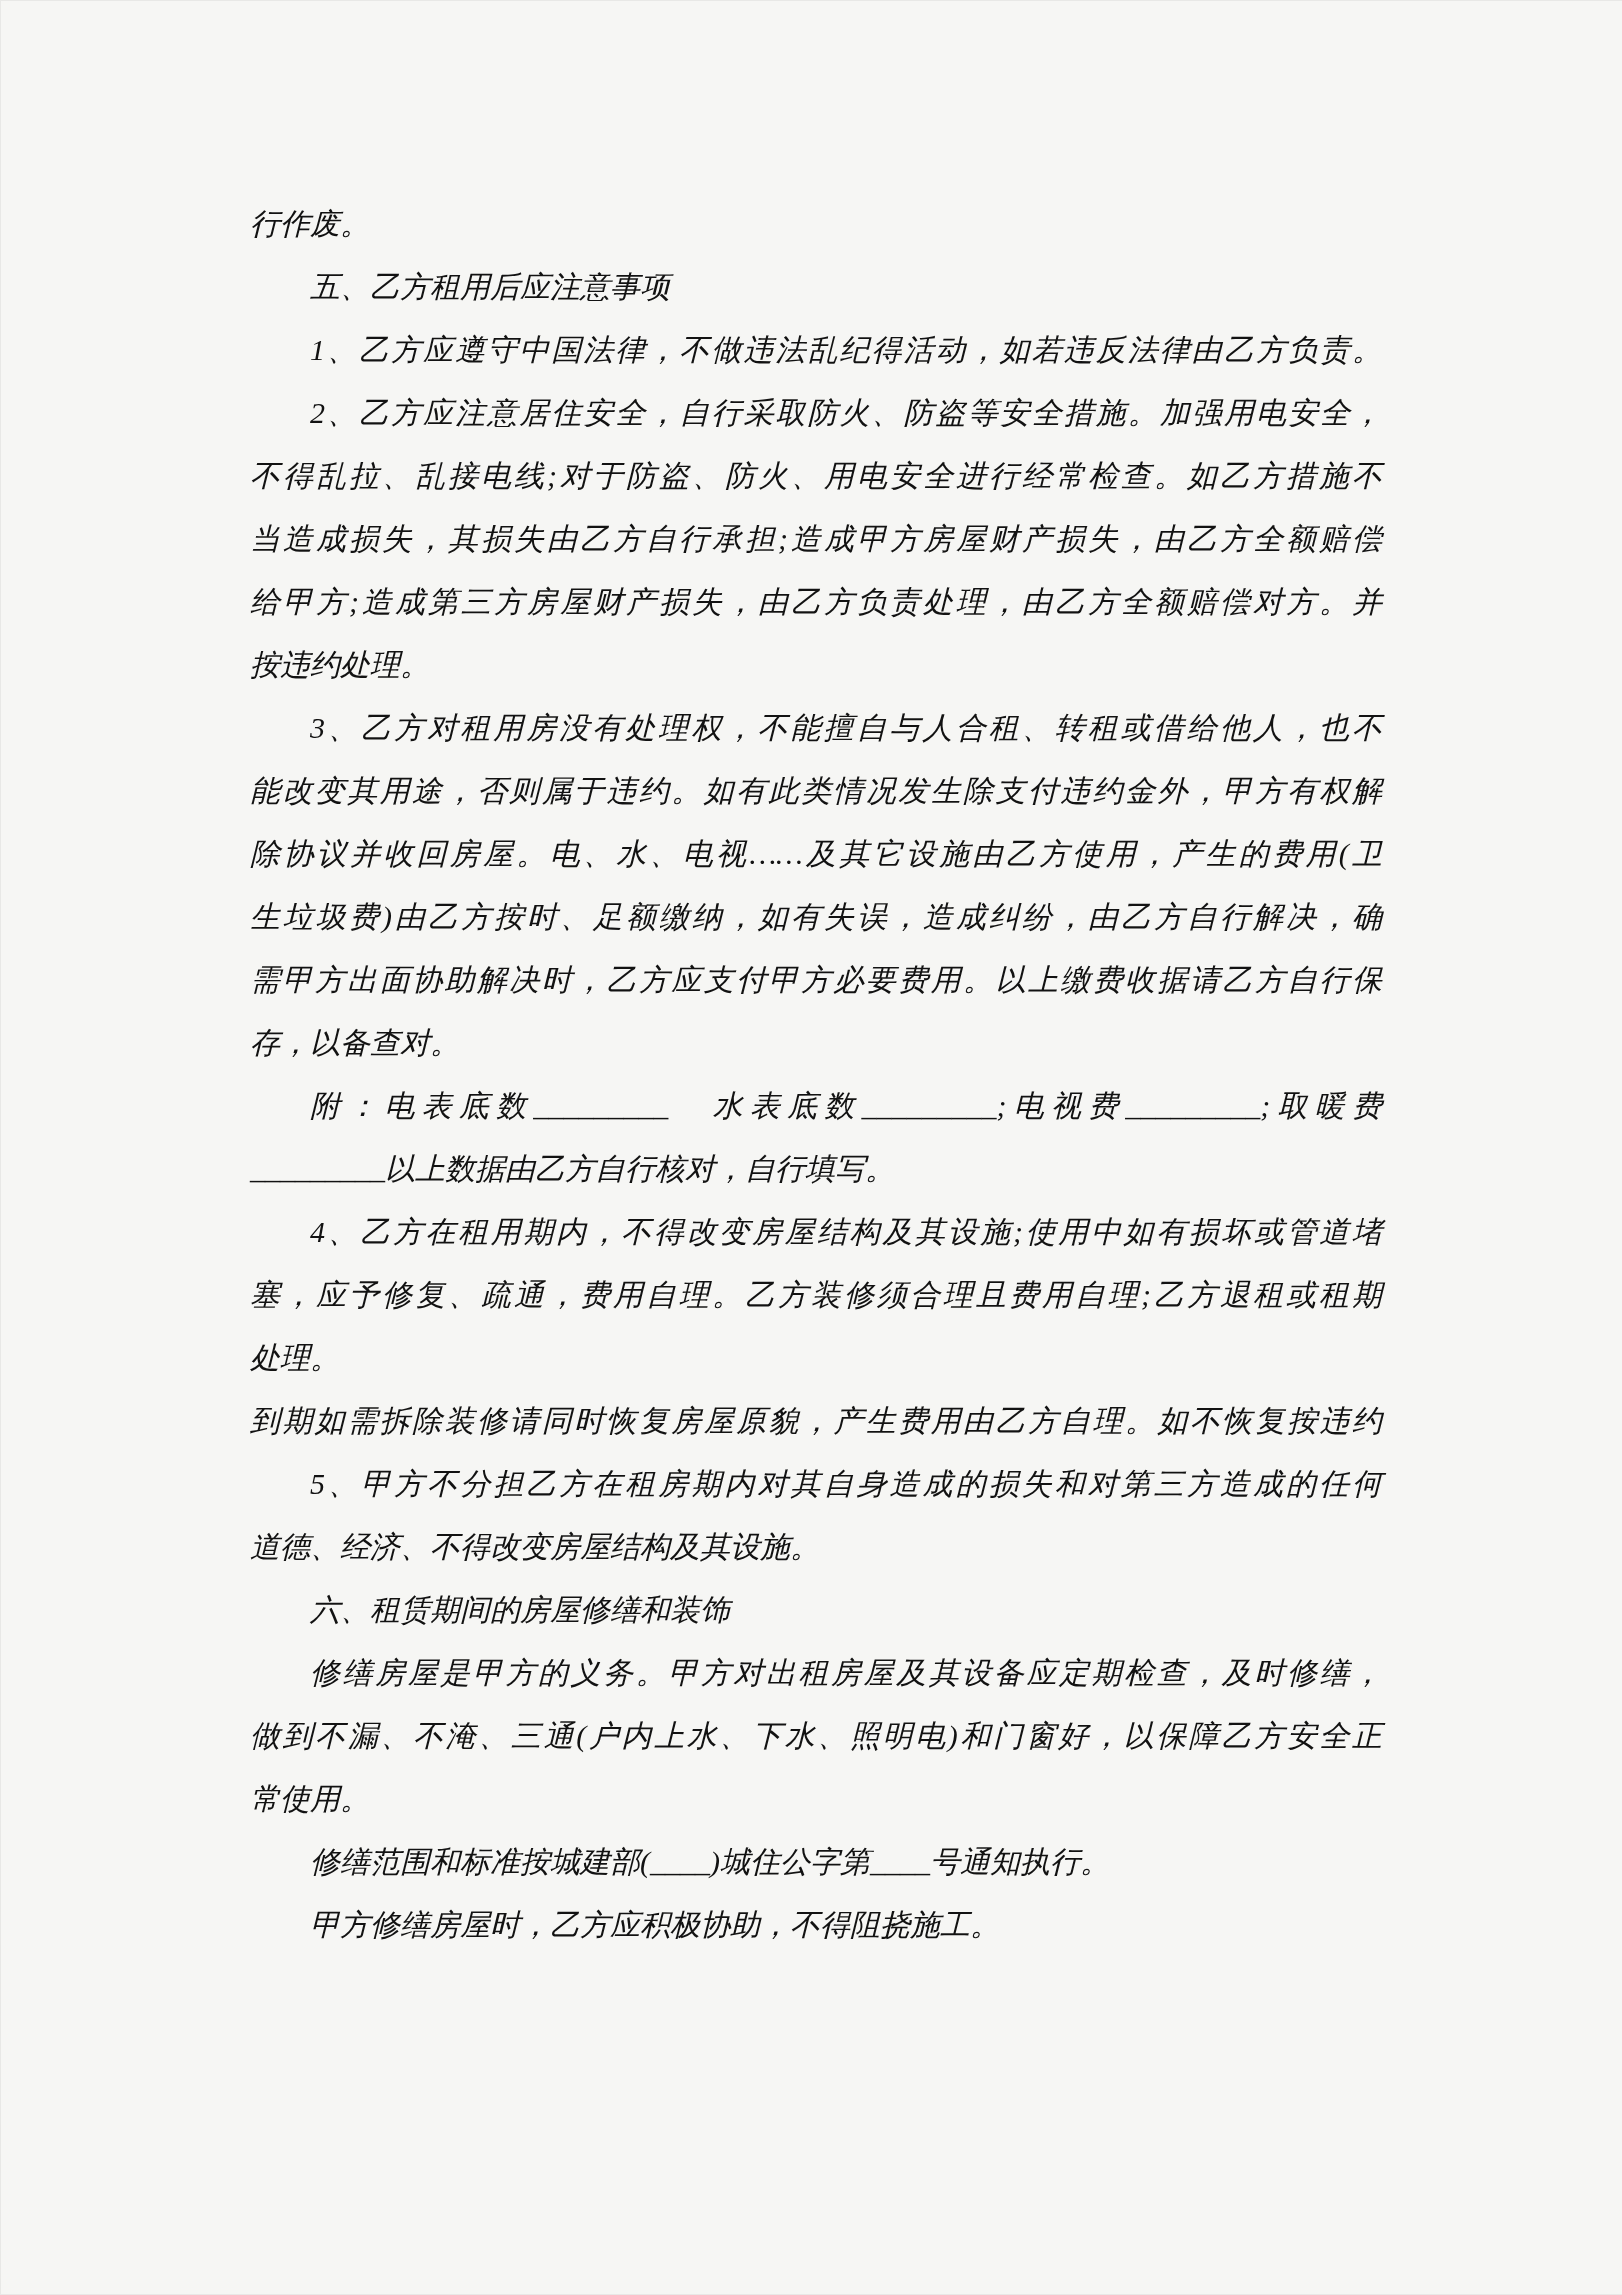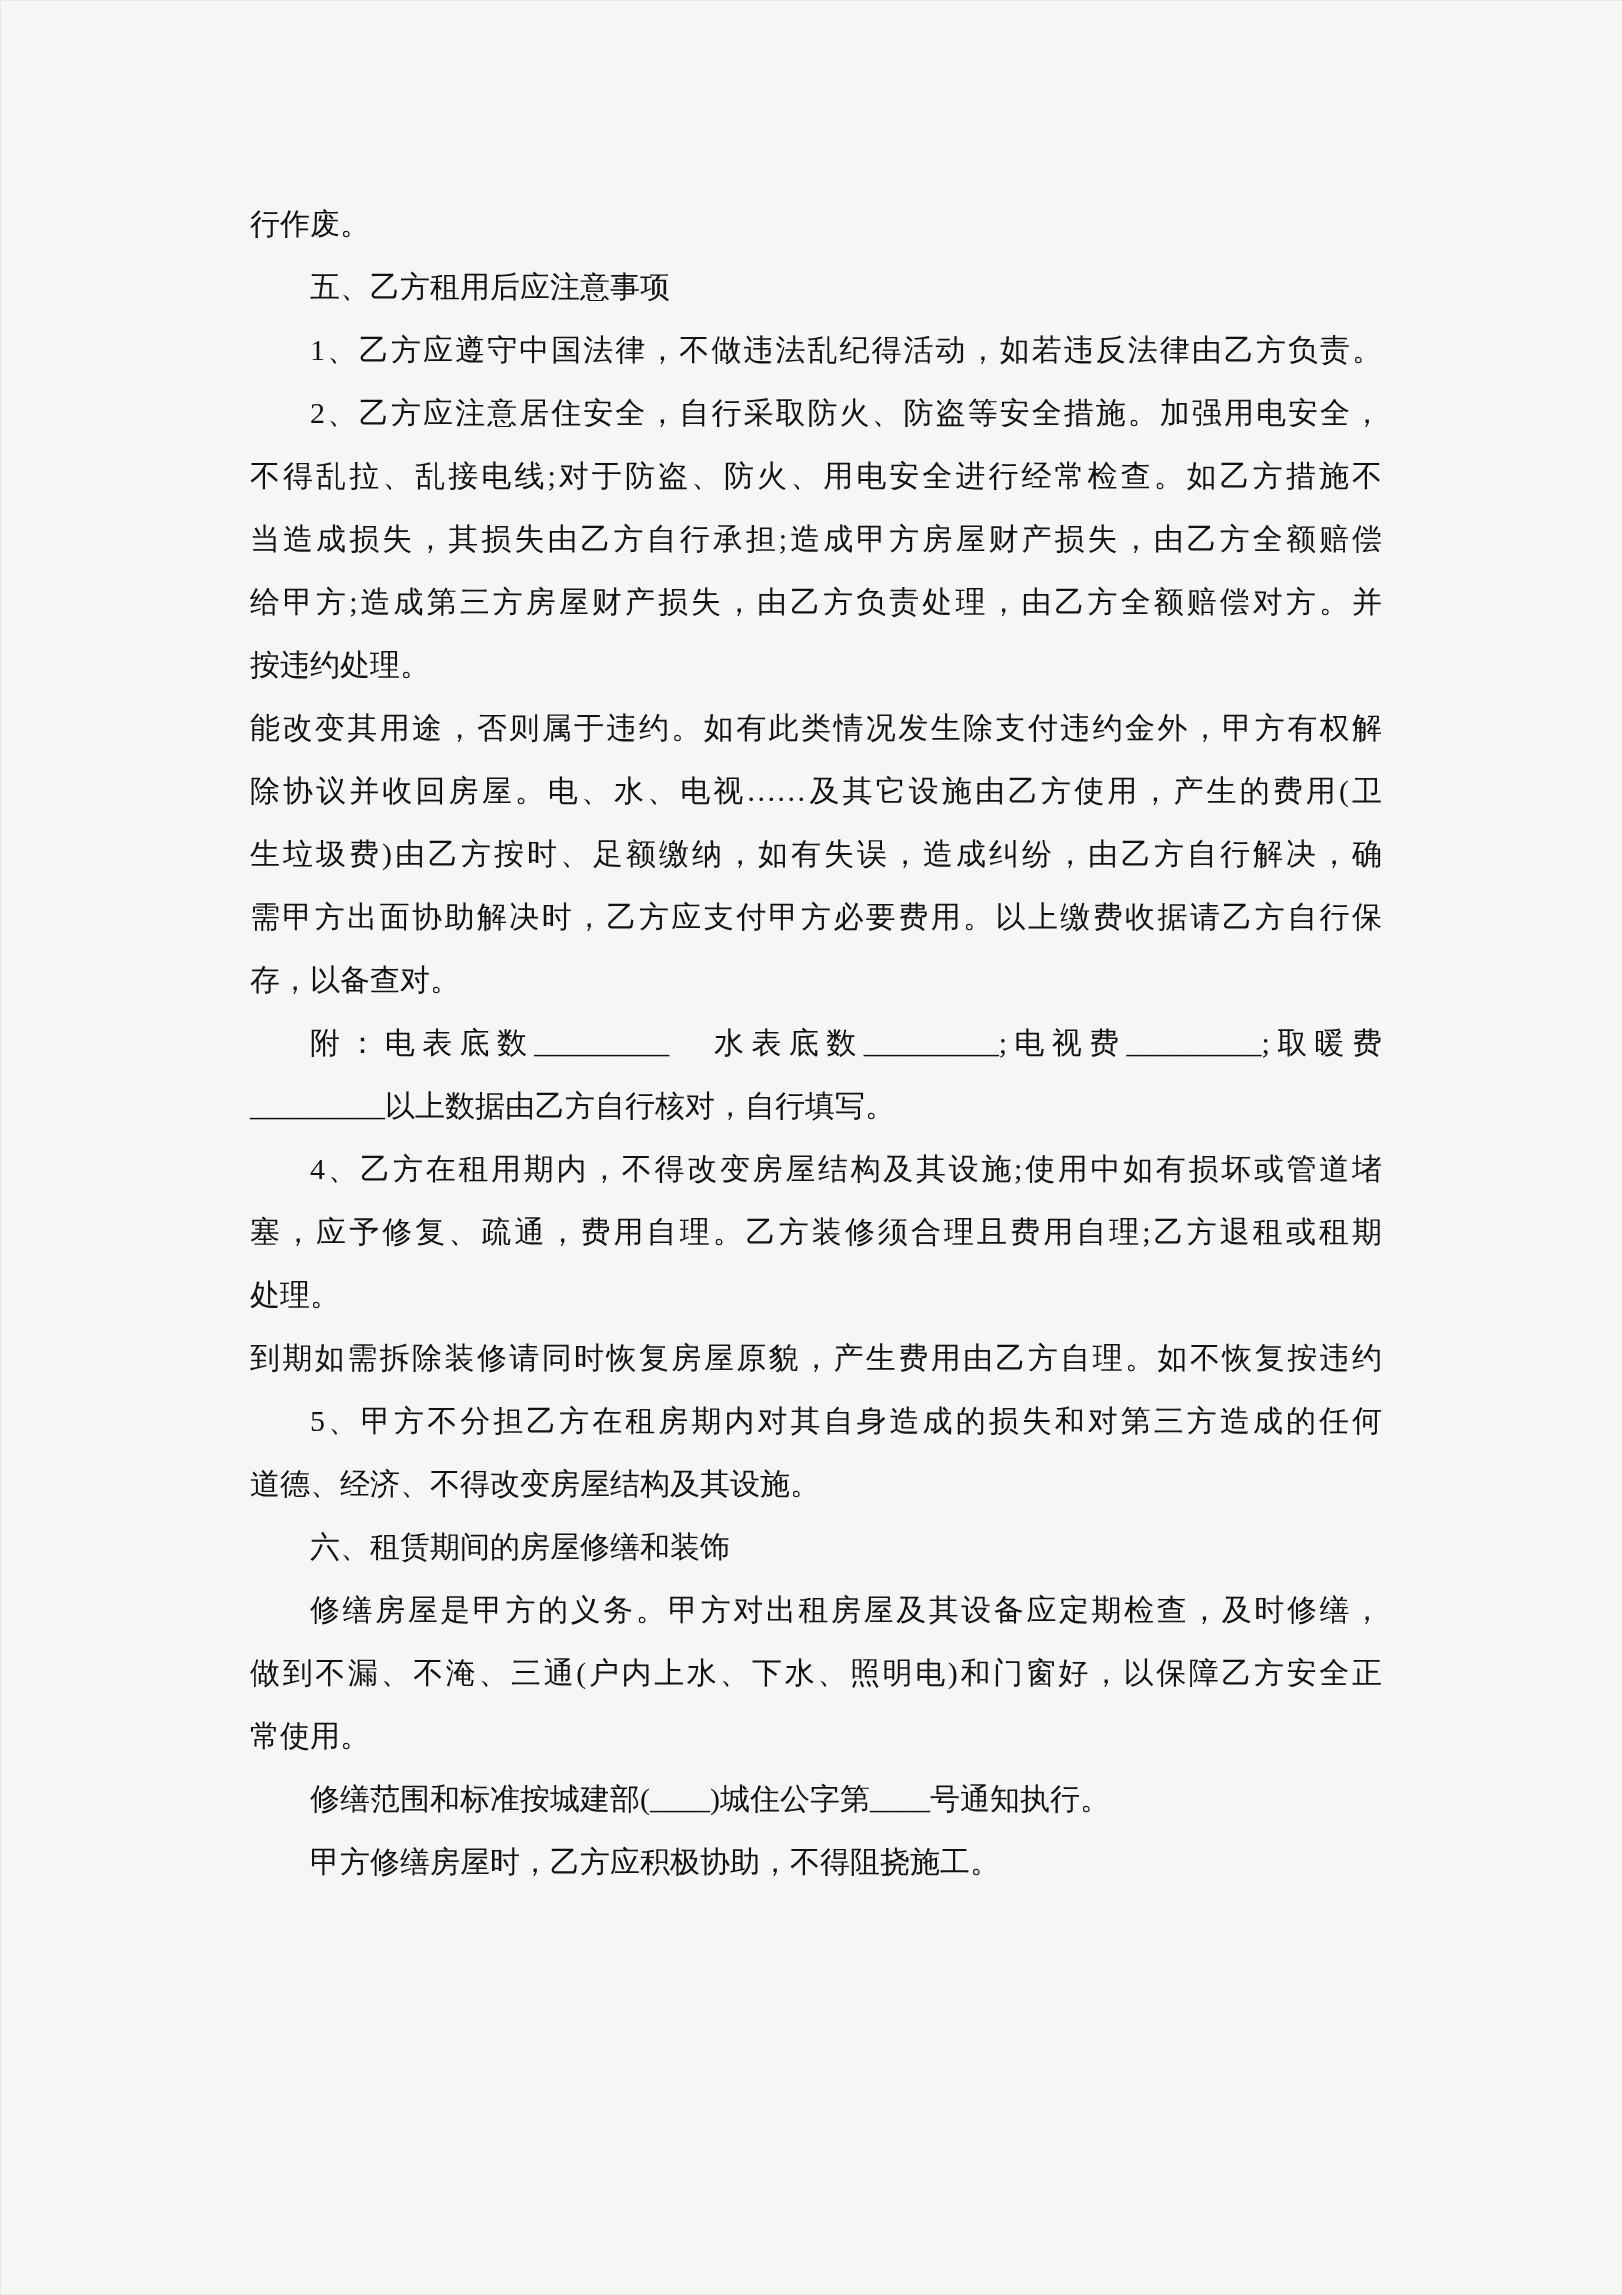--- a/index.html
+++ b/index.html
@@ -23,20 +23,21 @@
     width: 1132px;
     font-family: "Liberation Serif", "DejaVu Serif", serif;
     font-size: 30px;
     line-height: 63px;
     color: #121212;
     letter-spacing: 0;
   }
   .line {
     width: 100%;
     white-space: pre-wrap;
+    font-style: italic;
   }
   .line.indent {
     text-indent: 60px;
   }
   .line.fill {
     text-align: justify;
     text-align-last: justify;
     -moz-text-align-last: justify;
   }
 </style>
@@ -46,20 +47,21 @@
 <div class="page">
   <div class="content" id="doc-content">
       <div class="line">行作废。</div>
       <div class="line indent">五、乙方租用后应注意事项</div>
       <div class="line indent fill">1、乙方应遵守中国法律，不做违法乱纪得活动，如若违反法律由乙方负责。</div>
       <div class="line indent fill">2、乙方应注意居住安全，自行采取防火、防盗等安全措施。加强用电安全，</div>
       <div class="line fill">不得乱拉、乱接电线;对于防盗、防火、用电安全进行经常检查。如乙方措施不</div>
       <div class="line fill">当造成损失，其损失由乙方自行承担;造成甲方房屋财产损失，由乙方全额赔偿</div>
       <div class="line fill">给甲方;造成第三方房屋财产损失，由乙方负责处理，由乙方全额赔偿对方。并</div>
       <div class="line">按违约处理。</div>
+      <div class="line indent fill">3、乙方对租用房没有处理权，不能擅自与人合租、转租或借给他人，也不</div>
       <div class="line fill">能改变其用途，否则属于违约。如有此类情况发生除支付违约金外，甲方有权解</div>
       <div class="line fill">除协议并收回房屋。电、水、电视……及其它设施由乙方使用，产生的费用(卫</div>
       <div class="line fill">生垃圾费)由乙方按时、足额缴纳，如有失误，造成纠纷，由乙方自行解决，确</div>
       <div class="line fill">需甲方出面协助解决时，乙方应支付甲方必要费用。以上缴费收据请乙方自行保</div>
       <div class="line">存，以备查对。</div>
       <div class="line indent fill">附：电表底数_________　水表底数_________;电视费_________;取暖费</div>
       <div class="line">_________以上数据由乙方自行核对，自行填写。</div>
       <div class="line indent fill">4、乙方在租用期内，不得改变房屋结构及其设施;使用中如有损坏或管道堵</div>
       <div class="line fill">塞，应予修复、疏通，费用自理。乙方装修须合理且费用自理;乙方退租或租期</div>
       <div class="line">处理。</div>

